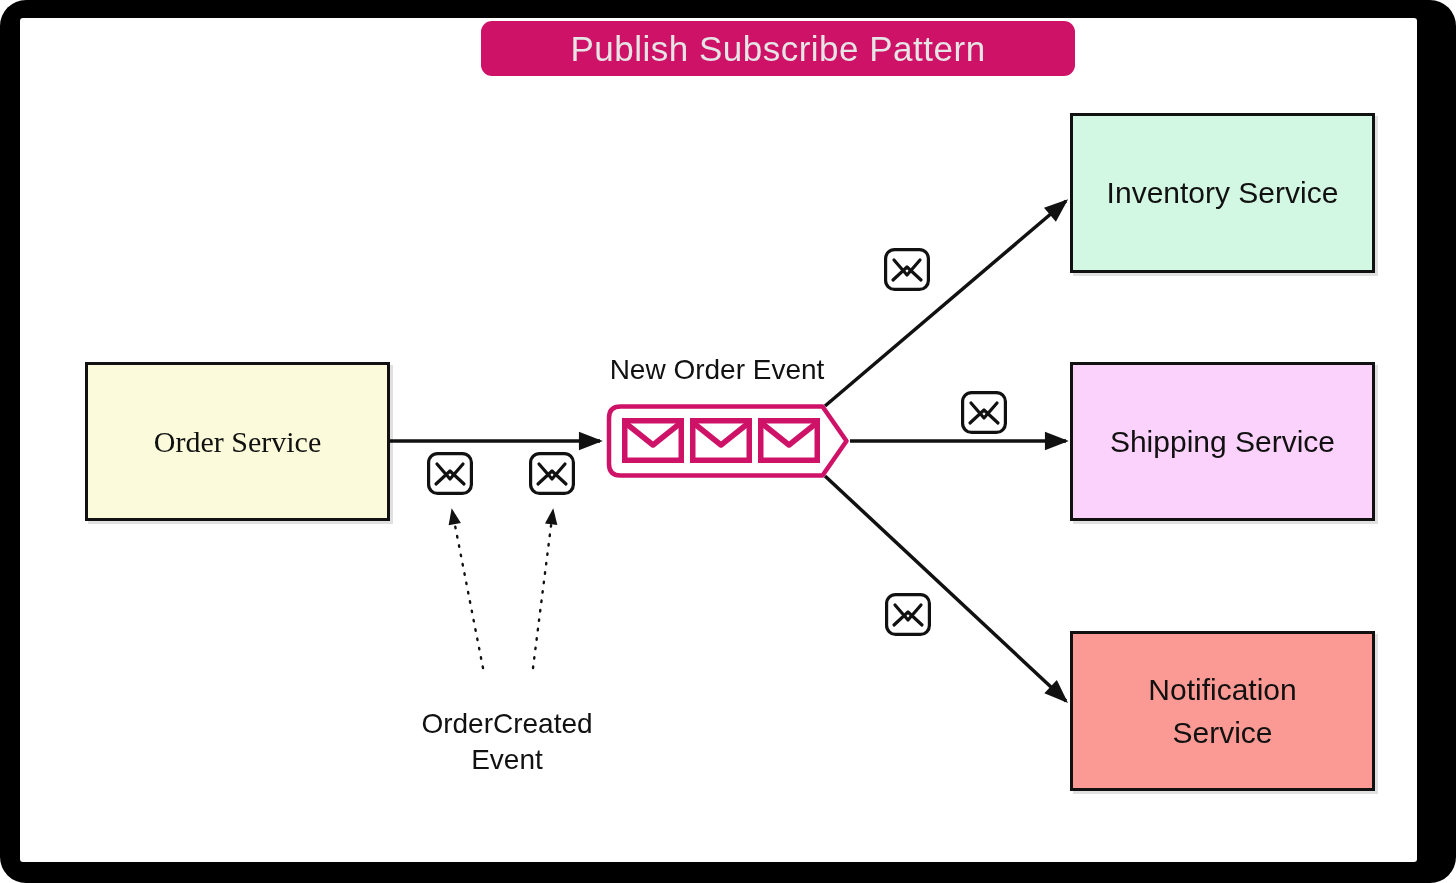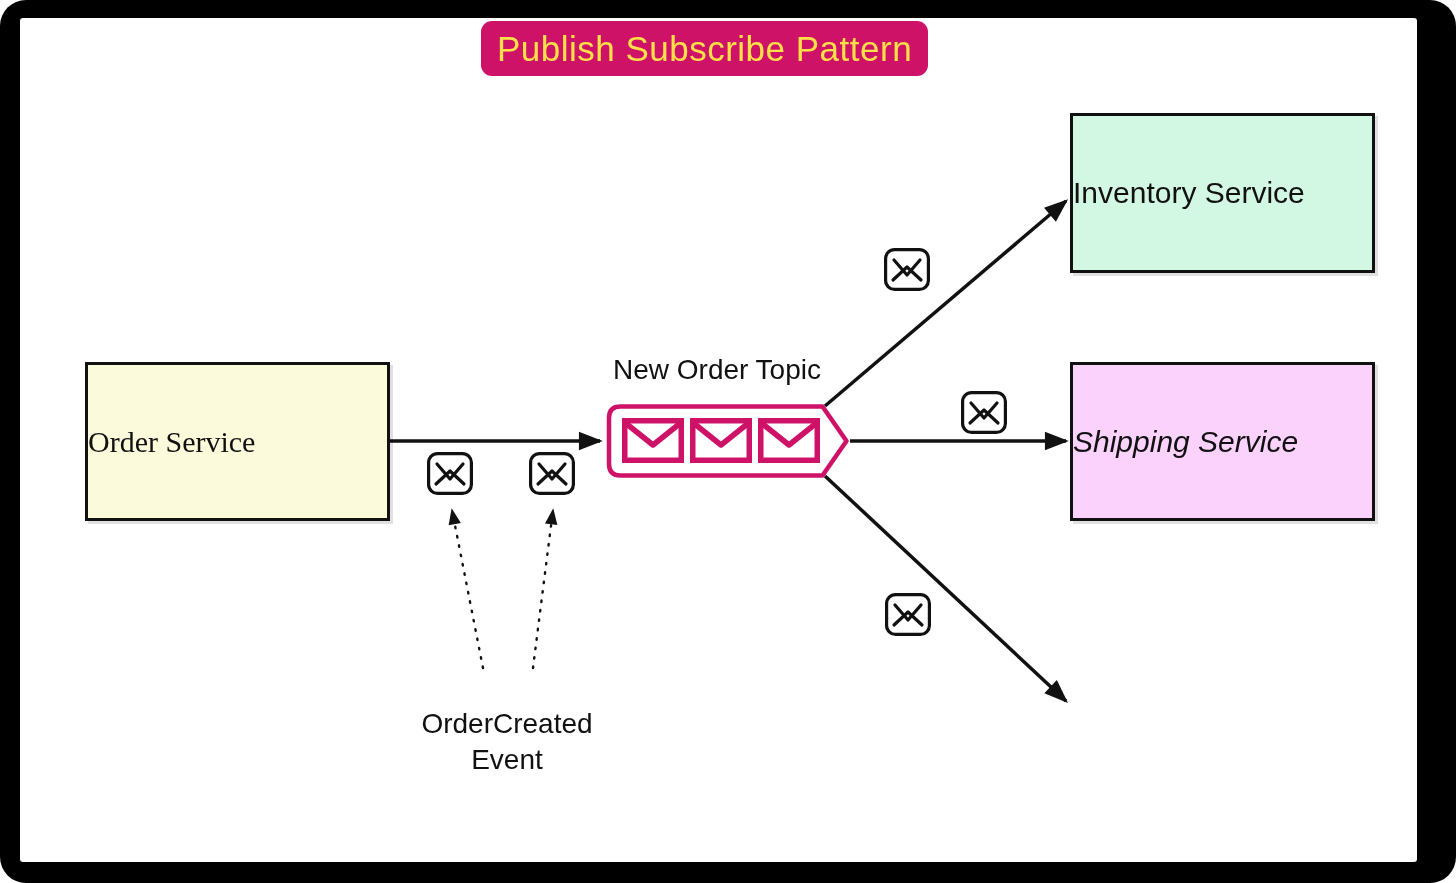--- a/index.html
+++ b/index.html
@@ -7,33 +7,33 @@
   .frame{
     position:relative;width:1456px;height:883px;background:#000;
     border-radius:26px;overflow:hidden;
   }
   .canvas{
     position:absolute;left:20px;top:18px;width:1397px;height:844px;
     background:#ffffff;border-radius:3px;
   }
   .layer{position:absolute;left:0;top:0;width:1456px;height:883px;}
   .title{
-    position:absolute;left:481px;top:21px;width:447px;height:55px;
-    background:#CE1268;border-radius:11px;color:#fde047;
+    position:absolute;left:481px;top:21px;width:594px;height:55px;
+    background:#CE1268;border-radius:11px;color:#e5e5e5;
     display:flex;align-items:center;justify-content:center;
     font-size:35px;letter-spacing:.5px;
   }
   .node{
     position:absolute;border:3px solid #111;display:flex;align-items:center;
-    justify-content:flex-start;font-size:30px;color:#111;text-align:center;
+    justify-content:center;font-size:30px;color:#111;text-align:center;
     box-shadow:3px 3px 0 rgba(0,0,0,0.12);
   }
   .node-order{left:85px;top:362px;width:299px;height:153px;background:#FBFBDC;font-family:Liberation Serif, serif;}
   .node-inventory{left:1070px;top:113px;width:299px;height:154px;background:#D2F7E2;}
-  .node-shipping{left:1070px;top:362px;width:299px;height:153px;background:#FBD2FB;font-style:italic;}
+  .node-shipping{left:1070px;top:362px;width:299px;height:153px;background:#FBD2FB;}
   .node-notification{left:1070px;top:631px;width:299px;height:154px;background:#FB9A94;}
   .node-notification span{max-width:235px;line-height:1.45;}
   .topic-label{
     position:absolute;left:592px;top:354px;width:250px;text-align:center;
     font-size:28px;color:#111;
   }
   .event-label{
     position:absolute;left:387px;top:682px;width:240px;text-align:center;
     font-size:28px;line-height:1.28;color:#111;margin-top:24px;
   }
@@ -103,23 +103,26 @@
       <path d="M9,32 L23,19 L37,32" fill="none" stroke="#111" stroke-width="3.2" stroke-linecap="round" stroke-linejoin="round"></path>
     </g>
   </svg>
 
   <div class="title">Publish Subscribe Pattern</div>
 
   <div class="node node-order">
     <span>Order Service</span>
   </div>
 
-  <div class="topic-label">New Order Topic</div>
+  <div class="topic-label">New Order Event</div>
 
   <div class="node node-inventory">
     <span>Inventory Service</span>
   </div>
   <div class="node node-shipping">
     <span>Shipping Service</span>
   </div>
+  <div class="node node-notification">
+    <span>Notification Service</span>
+  </div>
 
   <div class="event-label">OrderCreated Event</div>
 </div>
 
 </body></html>

